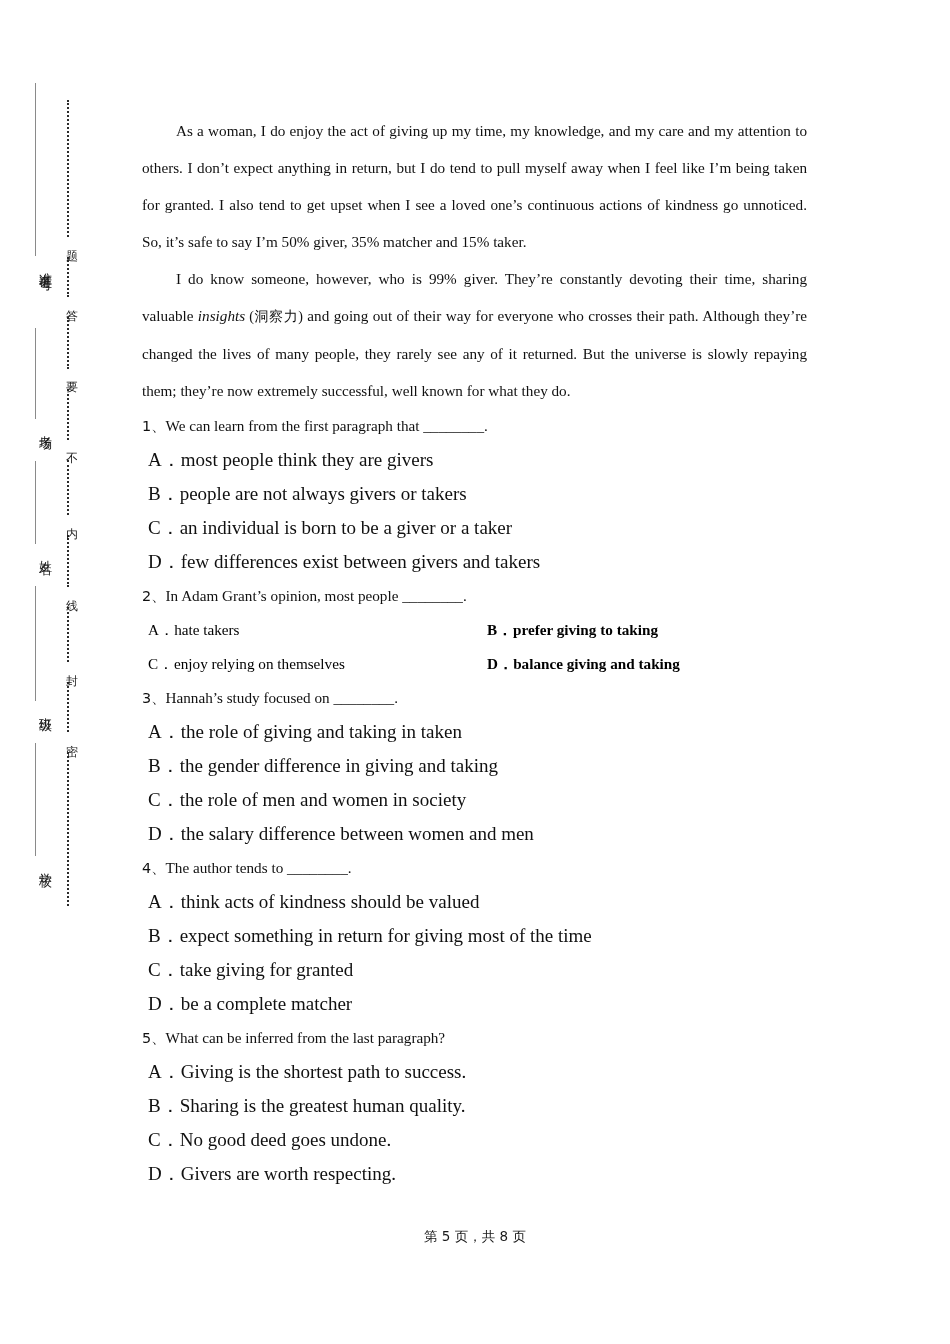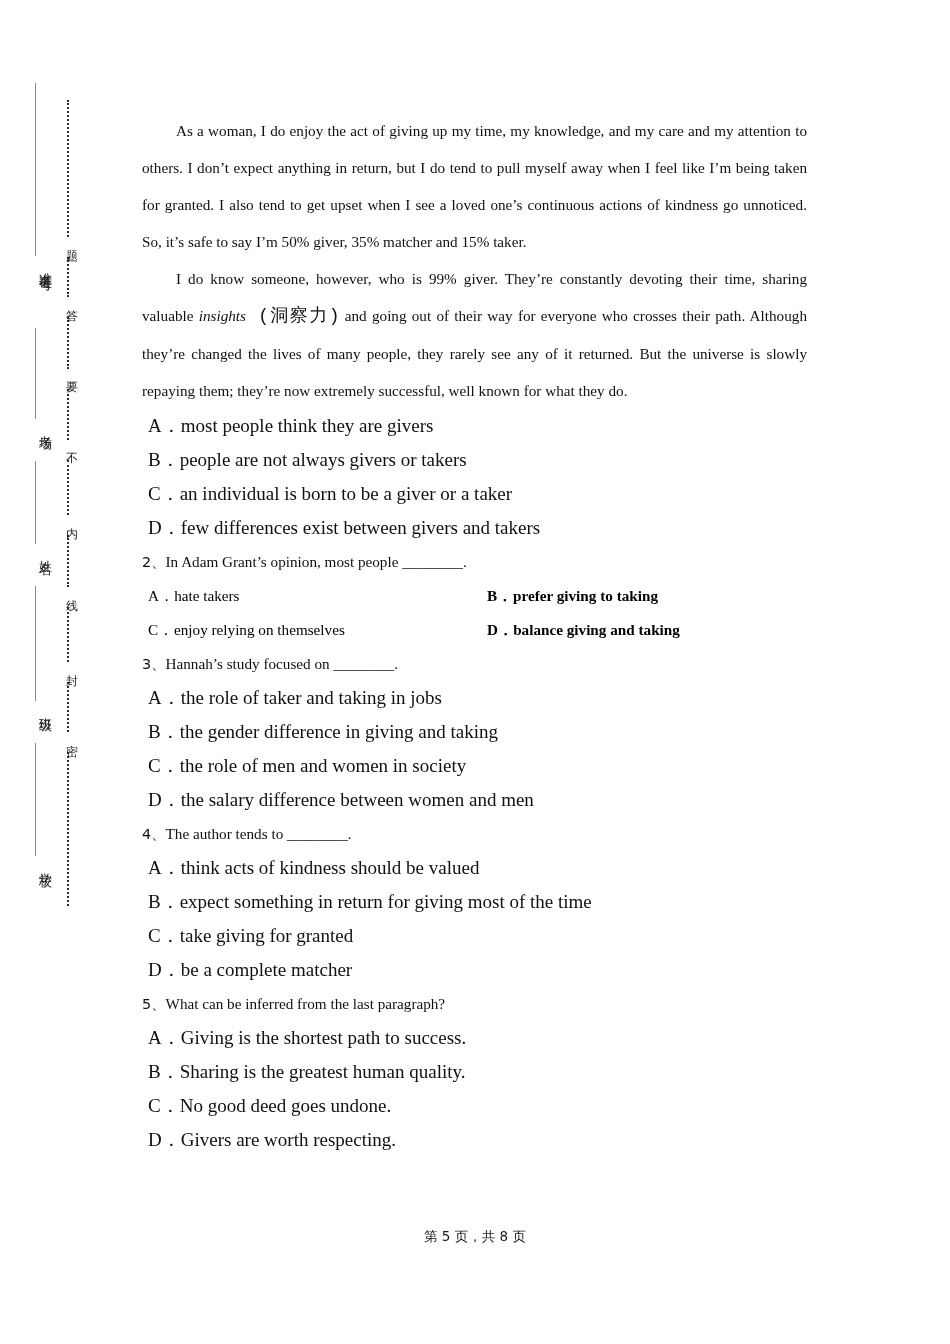--- a/index.html
+++ b/index.html
@@ -94,22 +94,22 @@
   .para {
     font-size: 15.2px;
     line-height: 37px;
     text-align: justify;
     text-justify: inter-word;
     margin: 0 0 0 0;
     text-indent: 34px;
     color: #101010;
   }
   .para .cn {
-    font-family: Liberation Mono, monospace;
-    font-size: 18px;
+    font-family: Liberation Serif, serif;
+    font-size: 14px;
   }
   .para em {
     font-style: italic;
   }
 
   .qblock {
     margin-top: 0;
   }
   .qstem {
     font-size: 15.2px;
@@ -208,39 +208,40 @@
   </div>
 
   <div class="content">
 
     <p class="para">As a woman, I do enjoy the act of giving up my time, my knowledge, and my care and my attention to others. I don’t expect anything in return, but I do tend to pull myself away when I feel like I’m being taken for granted. I also tend to get upset when I see a loved one’s continuous actions of kindness go unnoticed. So, it’s safe to say I’m 50% giver, 35% matcher and 15% taker.</p>
 
     <p class="para"><span>I do know someone, however, who is 99% giver. They’re constantly devoting their time, sharing valuable </span><em>insights</em><span class="cn"> (洞察力)</span><span> and going out of their way for everyone who crosses their path. Although they’re changed the lives of many people, they rarely see any of it returned. But the universe is slowly repaying them; they’re now extremely successful, well known for what they do.</span></p>
 
     <div id="questions">
         <div class="qblock">
+          <div class="qstem"><span class="qnum">1、</span><span>We can learn from the first paragraph that ________.</span></div>
           <div class="opt"><span><span class="opt-letter">A．</span><span>most people think they are givers</span></span></div>
           <div class="opt"><span><span class="opt-letter">B．</span><span>people are not always givers or takers</span></span></div>
           <div class="opt"><span><span class="opt-letter">C．</span><span>an individual is born to be a giver or a taker</span></span></div>
           <div class="opt"><span><span class="opt-letter">D．</span><span>few differences exist between givers and takers</span></span></div>
         </div>
         <div class="qblock">
           <div class="qstem"><span class="qnum">2、</span><span>In Adam Grant’s opinion, most people ________.</span></div>
           <div class="opt-two-col">
             <div class="opt-cell left-cell"><span><span class="opt-letter">A．</span><span>hate takers</span></span></div>
             <div class="opt-cell right-cell"><span><span class="opt-letter">B．</span><span>prefer giving to taking</span></span></div>
           </div>
           <div class="opt-two-col">
             <div class="opt-cell left-cell"><span><span class="opt-letter">C．</span><span>enjoy relying on themselves</span></span></div>
             <div class="opt-cell right-cell"><span><span class="opt-letter">D．</span><span>balance giving and taking</span></span></div>
           </div>
         </div>
         <div class="qblock">
           <div class="qstem"><span class="qnum">3、</span><span>Hannah’s study focused on ________.</span></div>
-          <div class="opt"><span><span class="opt-letter">A．</span><span>the role of taker and taking in jobs</span></span></div>
+          <div class="opt"><span><span class="opt-letter">A．</span><span>the role of giving and taking in taken</span></span></div>
           <div class="opt"><span><span class="opt-letter">B．</span><span>the gender difference in giving and taking</span></span></div>
           <div class="opt"><span><span class="opt-letter">C．</span><span>the role of men and women in society</span></span></div>
           <div class="opt"><span><span class="opt-letter">D．</span><span>the salary difference between women and men</span></span></div>
         </div>
         <div class="qblock">
           <div class="qstem"><span class="qnum">4、</span><span>The author tends to ________.</span></div>
           <div class="opt"><span><span class="opt-letter">A．</span><span>think acts of kindness should be valued</span></span></div>
           <div class="opt"><span><span class="opt-letter">B．</span><span>expect something in return for giving most of the time</span></span></div>
           <div class="opt"><span><span class="opt-letter">C．</span><span>take giving for granted</span></span></div>
           <div class="opt"><span><span class="opt-letter">D．</span><span>be a complete matcher</span></span></div>

